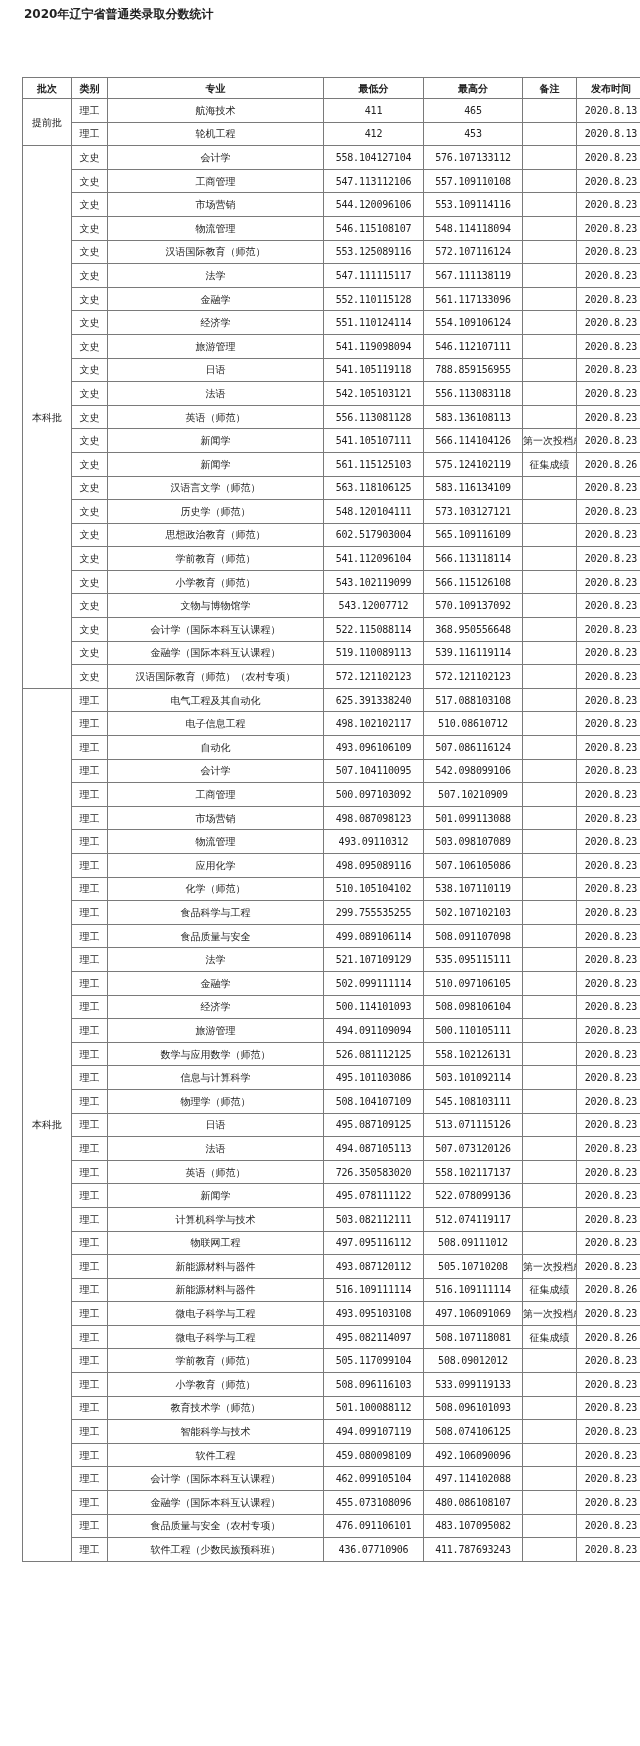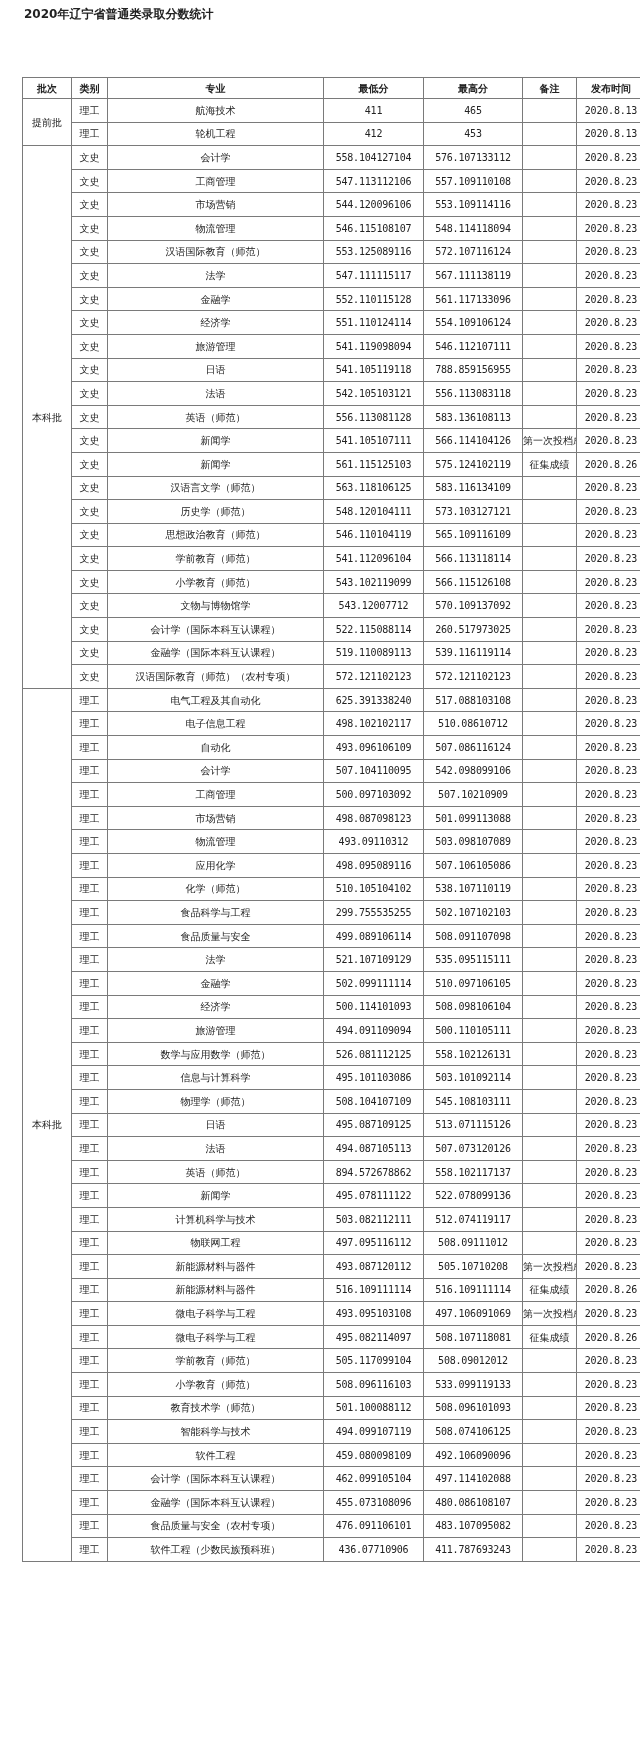--- a/index.html
+++ b/index.html
@@ -193,21 +193,21 @@
         <td class="cat">文史</td>
         <td>历史学（师范）</td>
         <td class="num">548.120104111</td>
         <td class="num">573.103127121</td>
         <td class="note"></td>
         <td class="date">2020.8.23</td>
       </tr>
       <tr>
         <td class="cat">文史</td>
         <td>思想政治教育（师范）</td>
-        <td class="num">546.110104119</td>
+        <td class="num">602.517903004</td>
         <td class="num">565.109116109</td>
         <td class="note"></td>
         <td class="date">2020.8.23</td>
       </tr>
       <tr>
         <td class="cat">文史</td>
         <td>学前教育（师范）</td>
         <td class="num">541.112096104</td>
         <td class="num">566.113118114</td>
         <td class="note"></td>
@@ -226,21 +226,21 @@
         <td>文物与博物馆学</td>
         <td class="num">543.12007712</td>
         <td class="num">570.109137092</td>
         <td class="note"></td>
         <td class="date">2020.8.23</td>
       </tr>
       <tr>
         <td class="cat">文史</td>
         <td>会计学（国际本科互认课程）</td>
         <td class="num">522.115088114</td>
-        <td class="num">260.517973025</td>
+        <td class="num">368.950556648</td>
         <td class="note"></td>
         <td class="date">2020.8.23</td>
       </tr>
       <tr>
         <td class="cat">文史</td>
         <td>金融学（国际本科互认课程）</td>
         <td class="num">519.110089113</td>
         <td class="num">539.116119114</td>
         <td class="note"></td>
         <td class="date">2020.8.23</td>
@@ -410,21 +410,21 @@
         <td class="cat">理工</td>
         <td>法语</td>
         <td class="num">494.087105113</td>
         <td class="num">507.073120126</td>
         <td class="note"></td>
         <td class="date">2020.8.23</td>
       </tr>
       <tr>
         <td class="cat">理工</td>
         <td>英语（师范）</td>
-        <td class="num">894.572678862</td>
+        <td class="num">726.350583020</td>
         <td class="num">558.102117137</td>
         <td class="note"></td>
         <td class="date">2020.8.23</td>
       </tr>
       <tr>
         <td class="cat">理工</td>
         <td>新闻学</td>
         <td class="num">495.078111122</td>
         <td class="num">522.078099136</td>
         <td class="note"></td>

